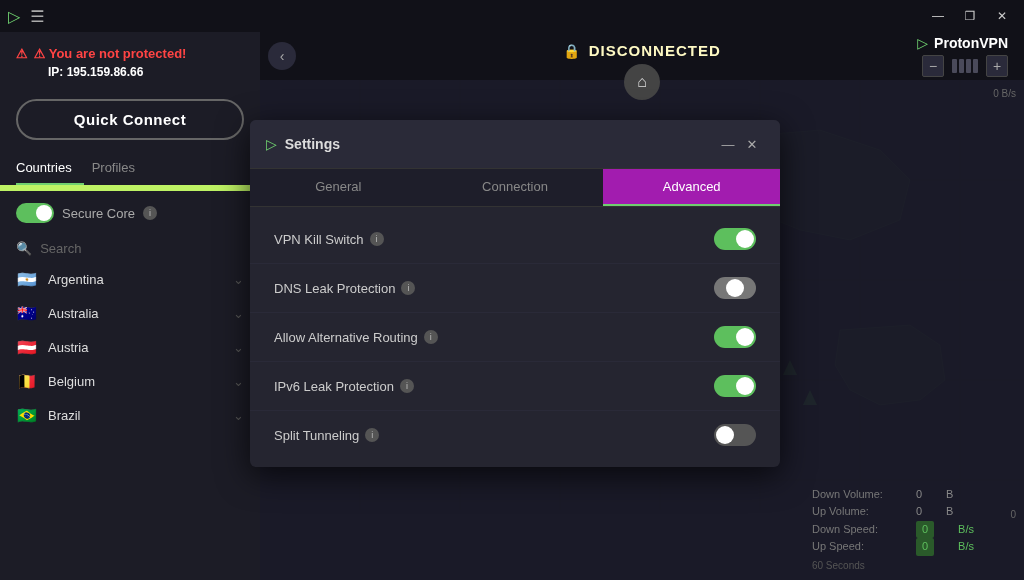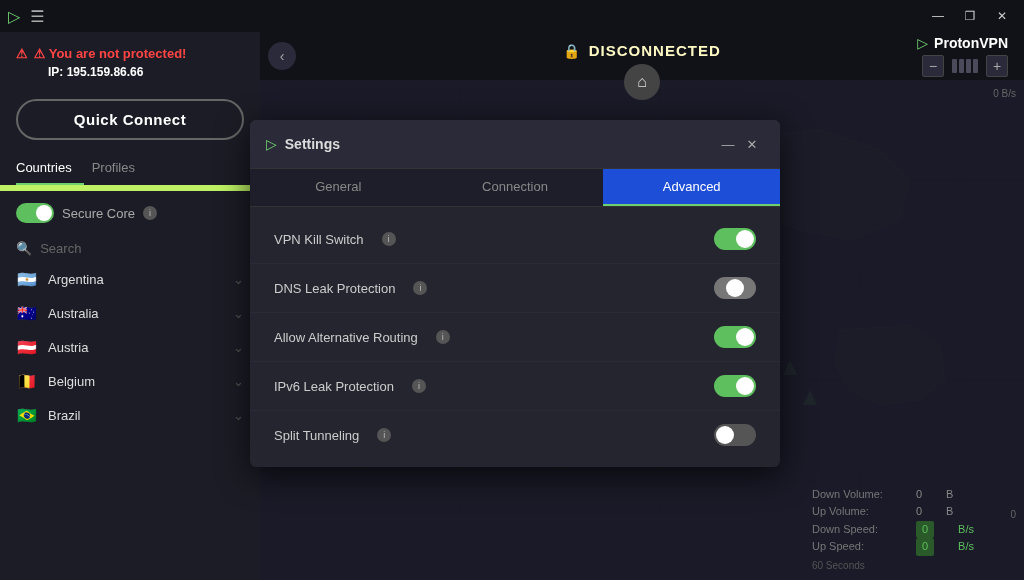--- a/index.html
+++ b/index.html
@@ -391,42 +391,42 @@
       flex: 1;
       text-align: center;
       padding: 10px;
       color: #888;
       font-size: 13px;
       cursor: pointer;
       border-bottom: 2px solid transparent;
     }
     .dialog-tab.active {
       color: #fff;
-      background: #1d4ed8;
+      background: #a21caf;
       border-bottom: 2px solid #6fd06f;
     }
 
     
     .dialog-content {
       padding: 8px 0;
     }
     .setting-row {
       display: flex;
       align-items: center;
       padding: 13px 24px;
       border-bottom: 1px solid #2a2a38;
     }
     .setting-row:last-child { border-bottom: none; }
     .setting-label {
       flex: 1;
       color: #ccc;
       font-size: 13px;
       display: flex;
       align-items: center;
-      gap: 18px;
+      gap: 6px;
     }
     .toggle-lg {
       width: 42px;
       height: 22px;
       border-radius: 11px;
       position: relative;
       cursor: pointer;
       flex-shrink: 0;
     }
     .toggle-lg.on { background: #5dbf5d; }

